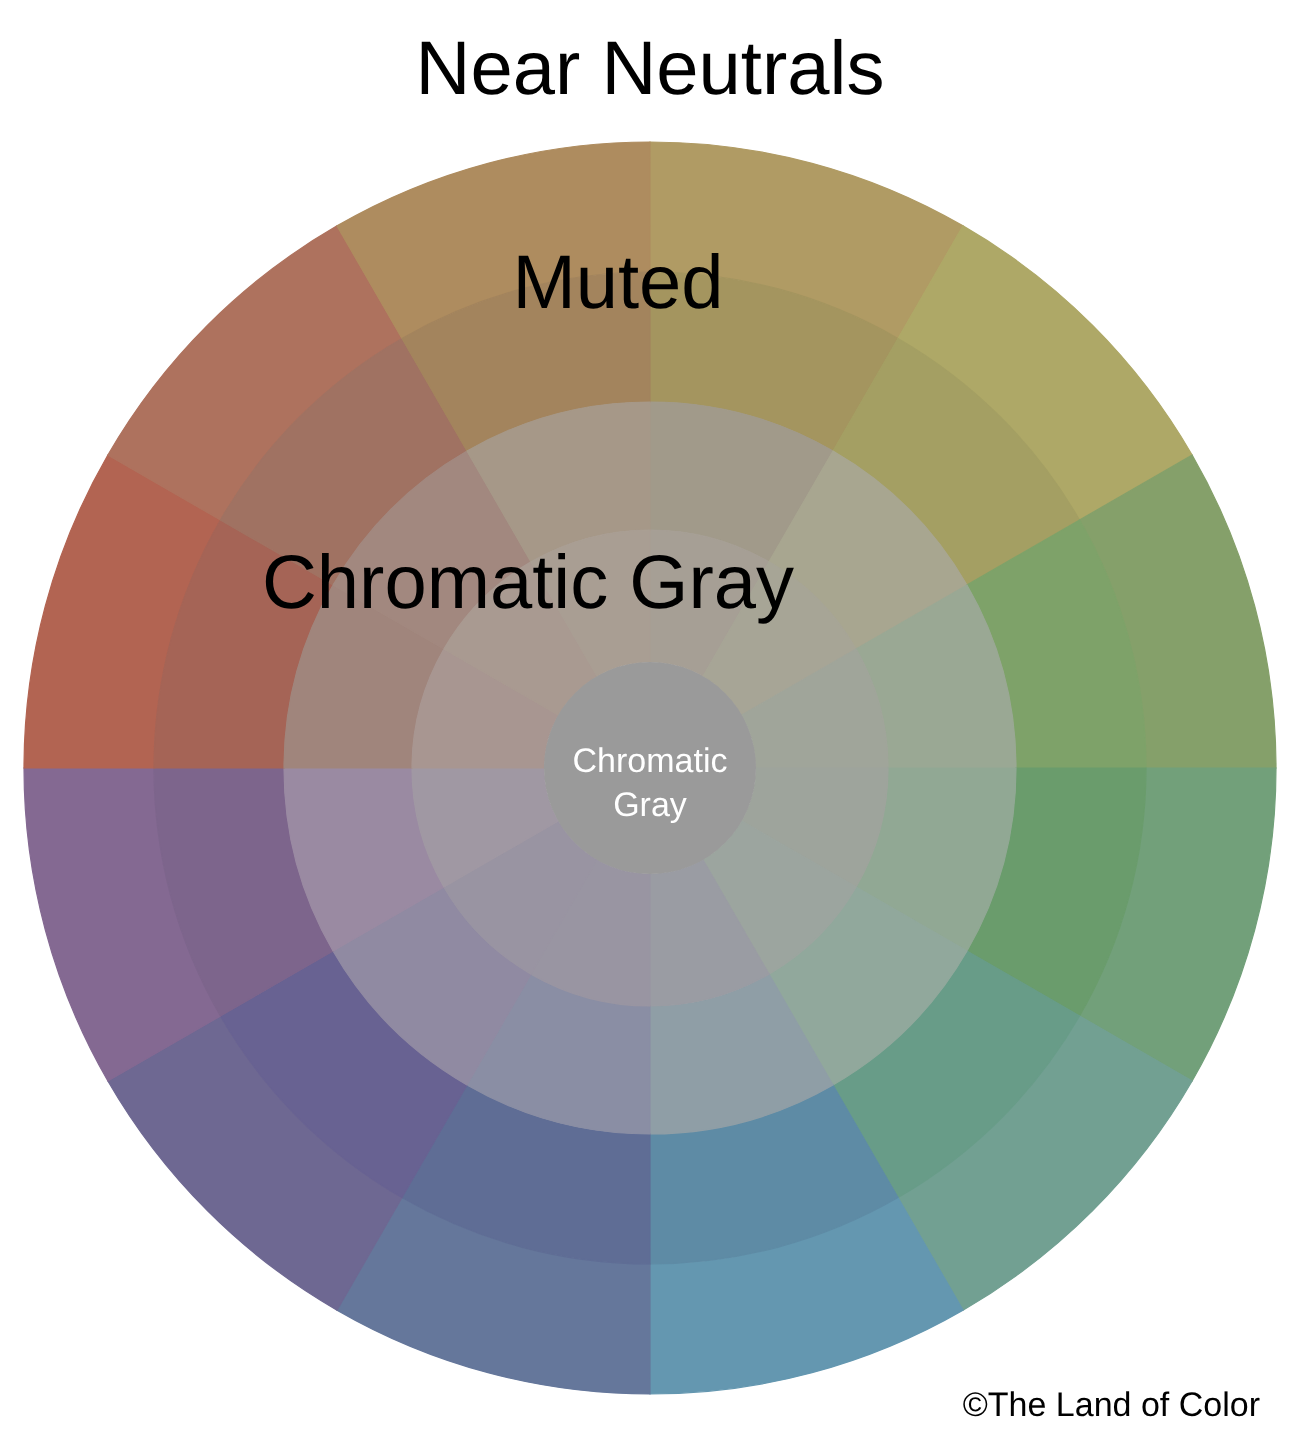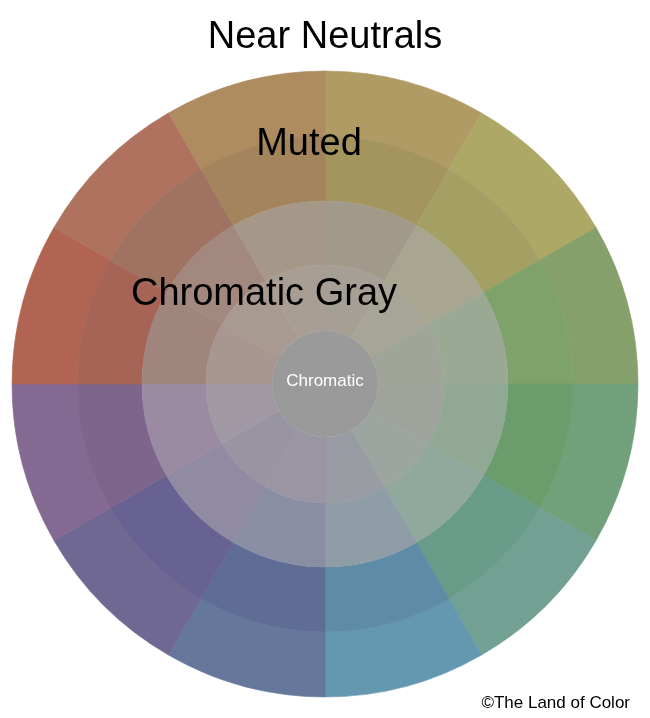--- a/index.html
+++ b/index.html
@@ -69,14 +69,15 @@
     <path d="M233.49999999999991,225.51735110744778 A183,183 0 0 1 324.99999999999994,201 L325,265 A119,119 0 0 0 265.49999999999994,280.94297694965184 Z" fill="#a69888" stroke="#a69888" stroke-width="0.6"></path>
     <path d="M265.49999999999994,280.94297694965184 A119,119 0 0 1 325,265 L325,331 A53,53 0 0 0 298.5,338.1006535994248 Z" fill="#a99e93" stroke="#a99e93" stroke-width="0.6"></path>
     <circle cx="325" cy="384" r="53" fill="#9a9a9a"></circle>
   </svg>
 
 <div id="title">Near Neutrals</div>
 <div class="label-muted">Muted</div>
 <div class="label-chromatic">Chromatic Gray</div>
 <div class="label-achromatic">
   <div>Chromatic</div>
+  <div>Gray</div>
 </div>
 <div id="credit">©The Land of Color</div>
 
 </body></html>

